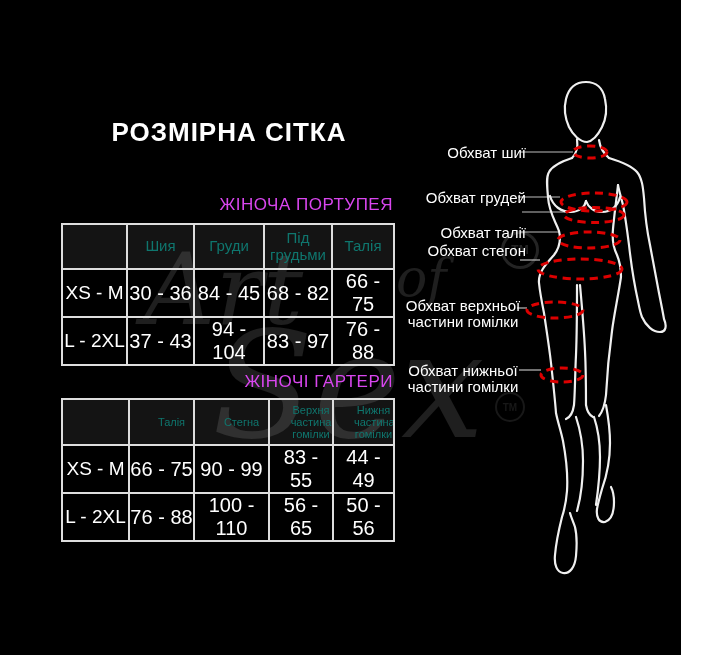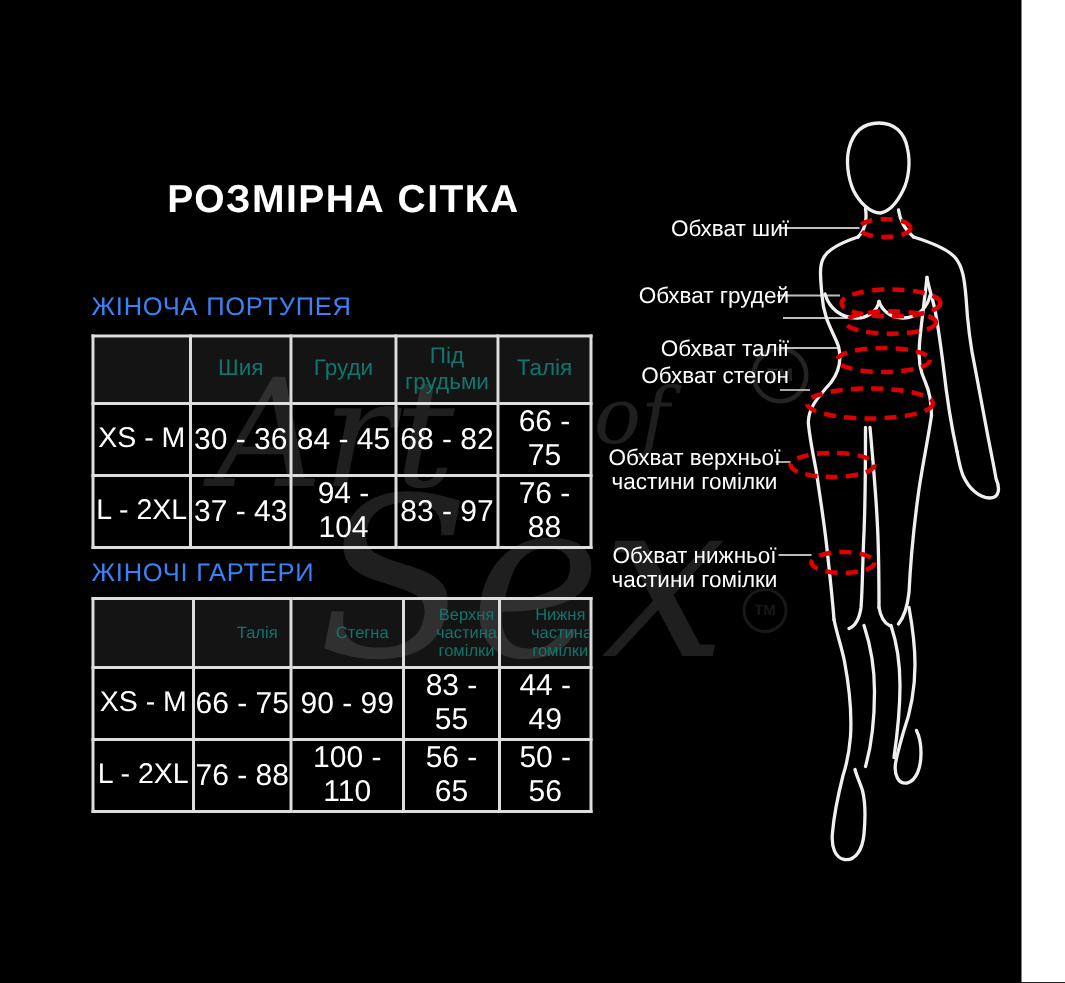--- a/index.html
+++ b/index.html
@@ -14,22 +14,22 @@
   .wm-tm{position:absolute;left:501px;top:231px;width:32px;height:32px;border:3px solid #242424;
          border-radius:50%;display:flex;align-items:center;justify-content:center;
          font-size:12px;font-weight:bold;color:#242424;font-style:normal;font-family:"Liberation Sans",sans-serif;}
   .wm-tm2{position:absolute;left:495px;top:392px;width:26px;height:26px;border:2px solid #181818;
           border-radius:50%;display:flex;align-items:center;justify-content:center;
           font-size:10px;font-weight:bold;color:#181818;font-family:"Liberation Sans",sans-serif;}
   
   .content{position:absolute;inset:0;z-index:2;}
   .page-title{position:absolute;left:59px;top:117px;width:340px;text-align:center;
               font-size:26px;font-weight:bold;letter-spacing:1px;}
-  .tbl-caption{position:absolute;width:332px;left:61px;text-align:left;
-               font-size:17px;letter-spacing:0.5px;color:#3b82f6;}
+  .tbl-caption{position:absolute;width:332px;left:61px;text-align:right;
+               font-size:17px;letter-spacing:0.5px;color:#d946ef;}
   .cap1{top:195px;}
   .cap2{top:372px;}
   table.size-table{position:absolute;left:61px;border-collapse:collapse;table-layout:fixed;
                    width:332px;color:#fff;}
   .t1{top:223px;}
   .t2{top:398px;}
   table.size-table td{border:2px solid #dedede;text-align:center;vertical-align:middle;
                       padding:0;overflow:hidden;}
   tr.hdr td{background:rgba(255,255,255,0.08);font-size:15px;line-height:1.12;height:43px;color:#0f766e;}
   .t2 tr.hdr td{height:44px;font-size:11px;padding-left:20px;}

